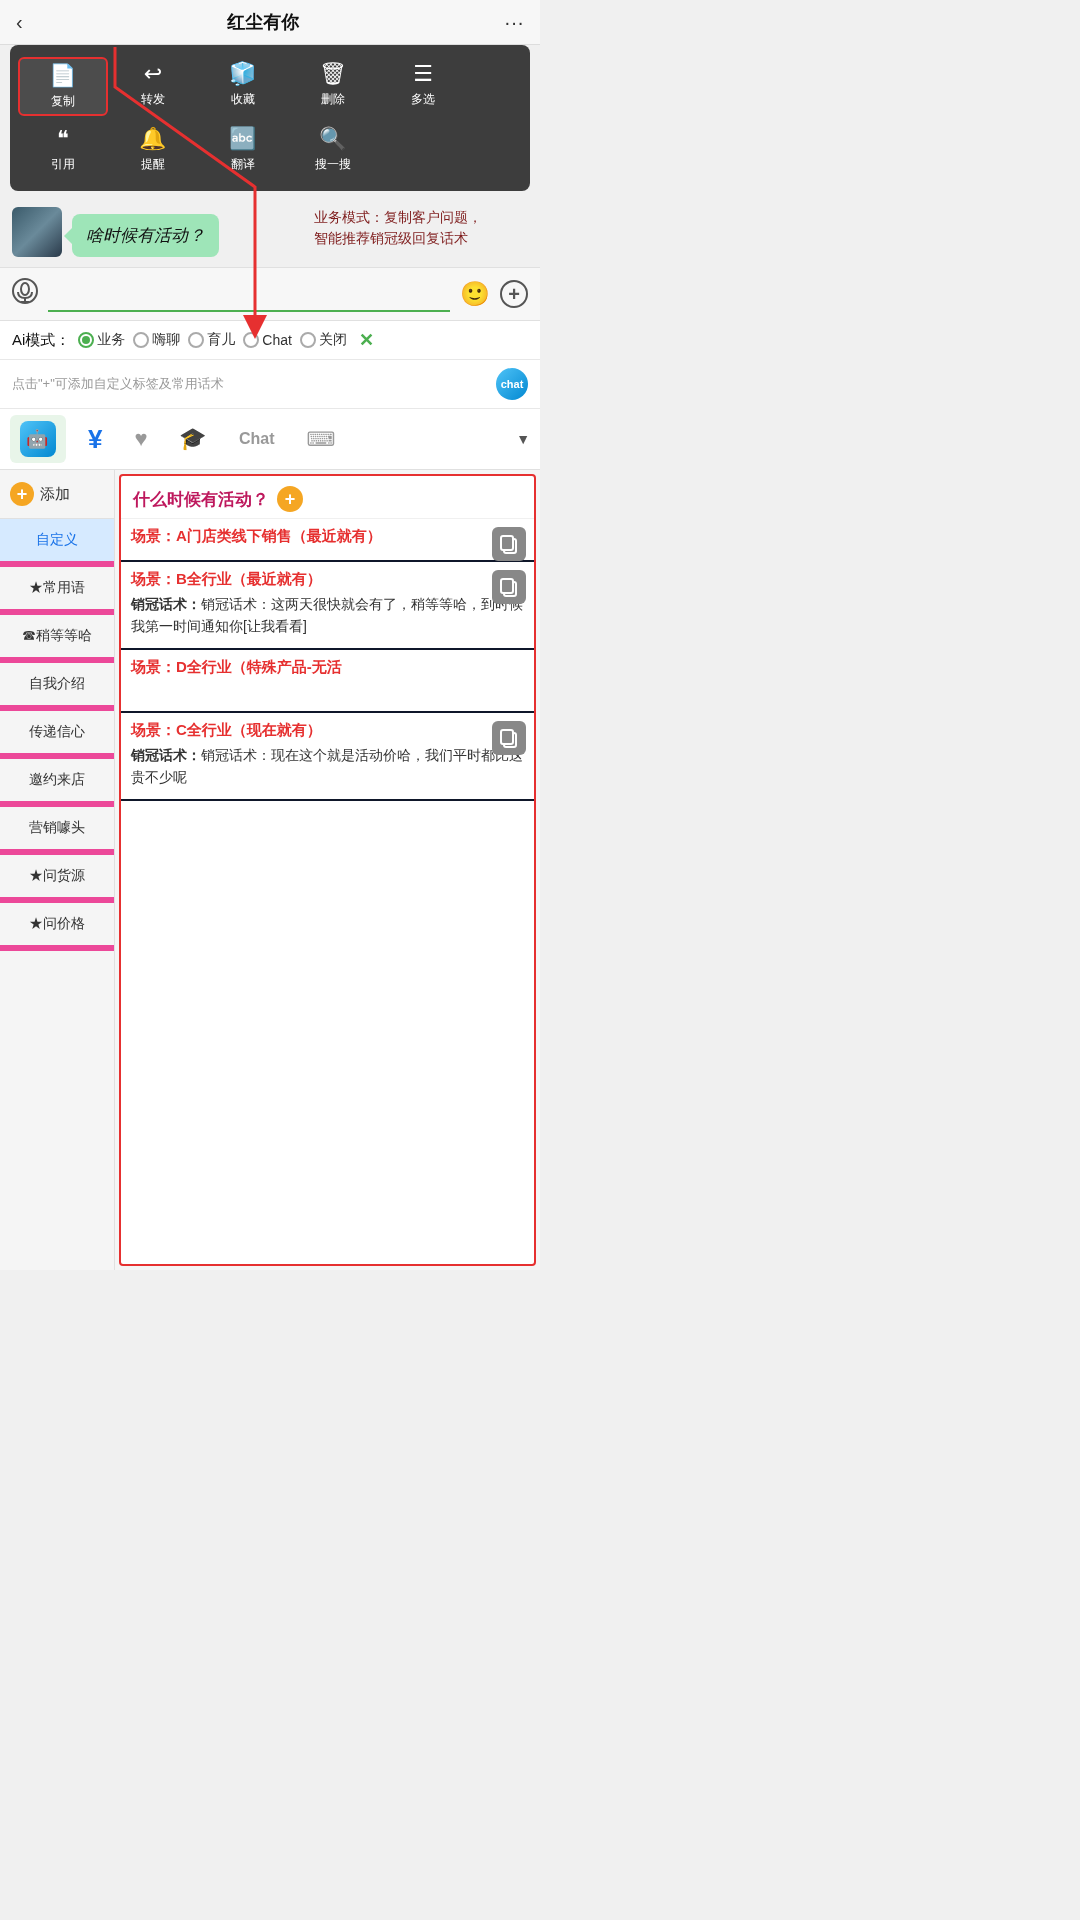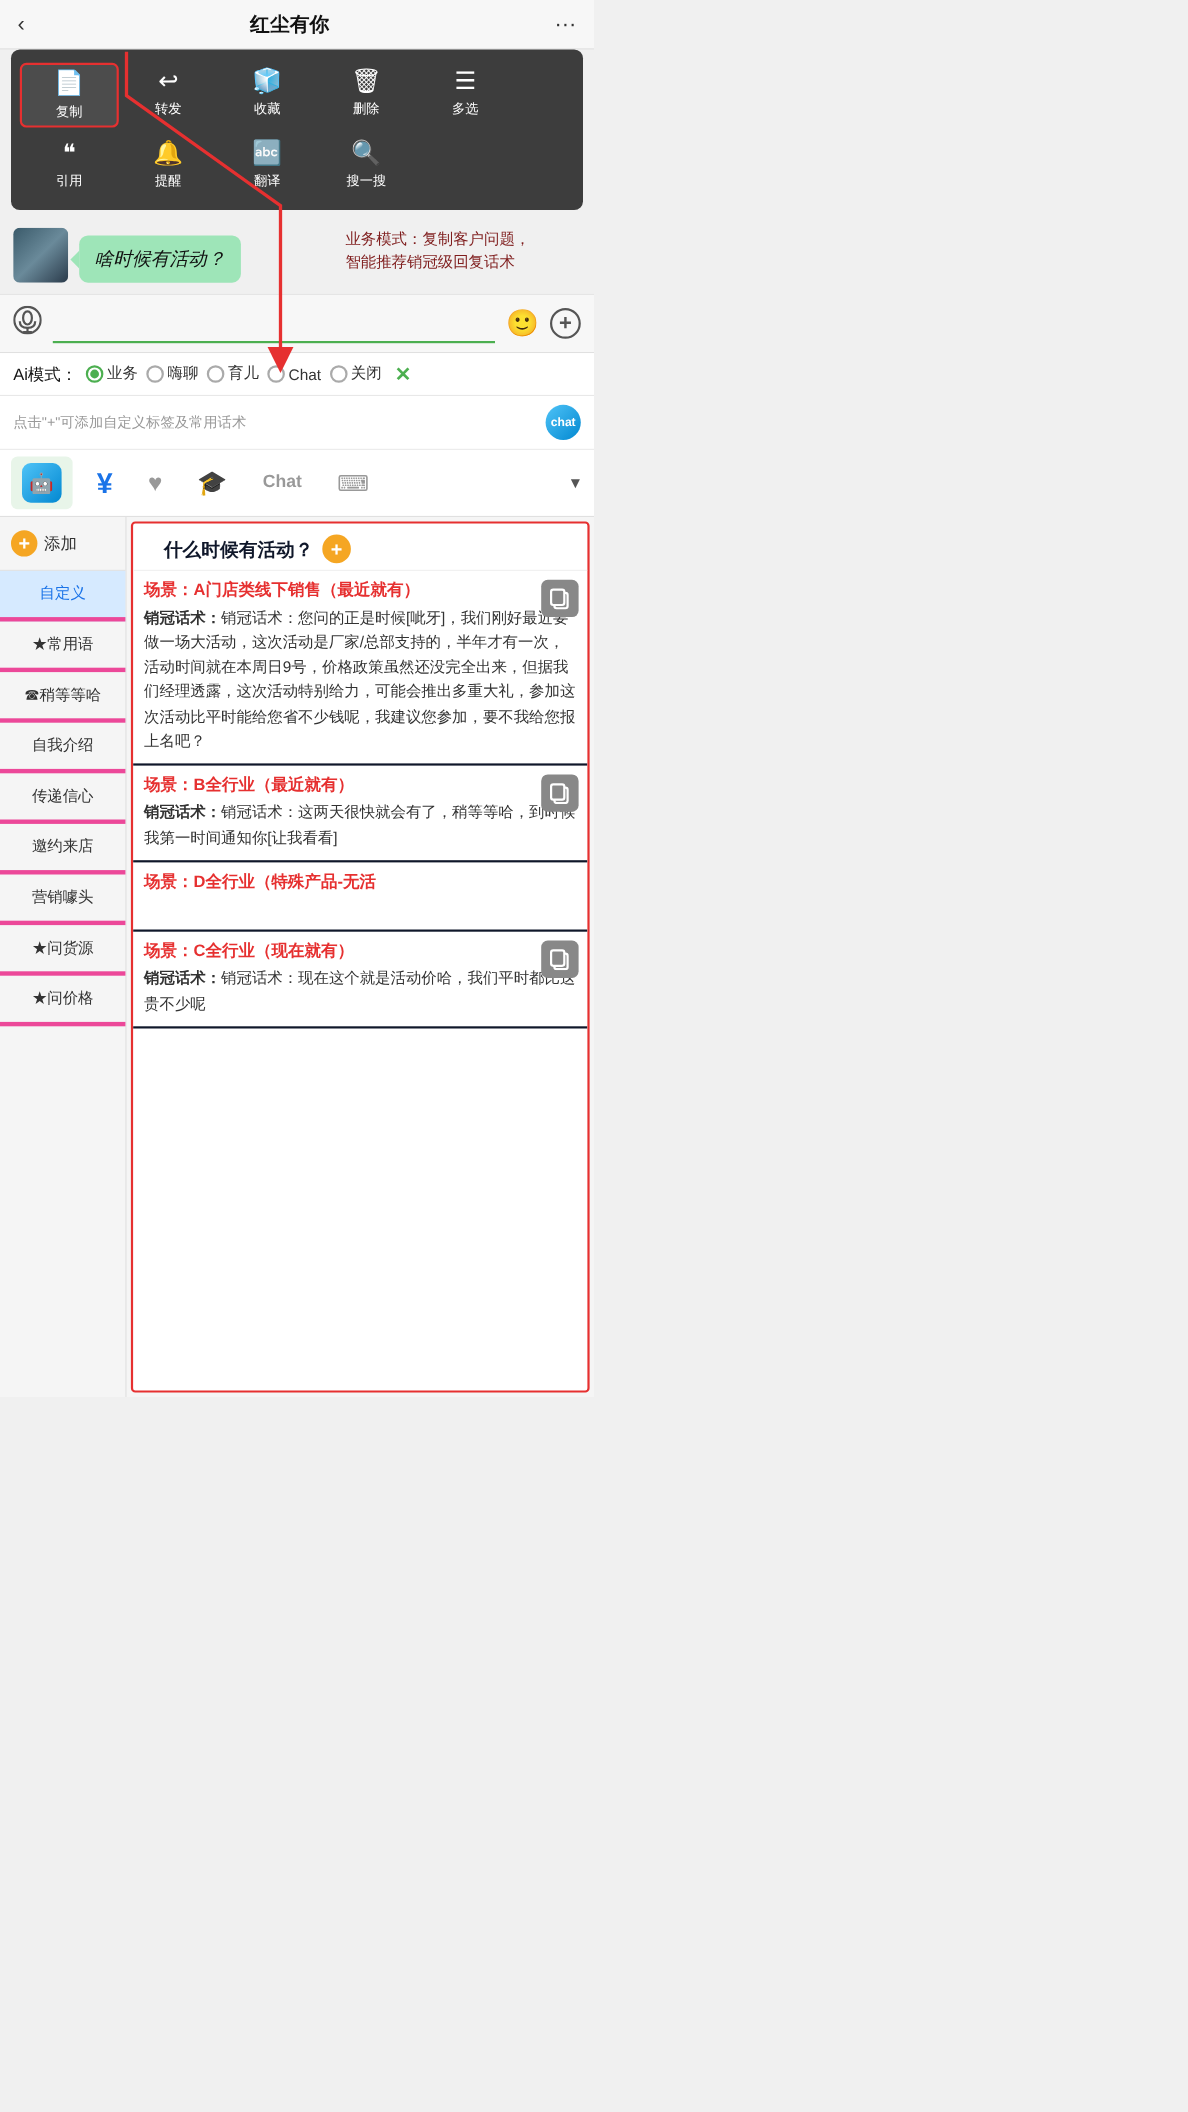--- a/index.html
+++ b/index.html
@@ -274,21 +274,21 @@
       justify-content: center;
       color: #fff;
       font-size: 18px;
       font-weight: bold;
       flex-shrink: 0;
     }
     .sidebar-item {
       padding: 12px 10px;
       font-size: 14px;
       color: #333;
-      border-bottom: 4px solid #ec4899;
+      border-bottom: 6px solid #ec4899;
       cursor: pointer;
       text-align: center;
     }
     .sidebar-item.active {
       background: #d6eaff;
       color: #1a73e8;
       font-weight: 500;
     }
 
     
@@ -301,24 +301,23 @@
       overflow-y: auto;
     }
     .content-header {
       padding: 10px 12px 6px 12px;
       display: flex;
       align-items: center;
       gap: 8px;
       border-bottom: 1px solid #f0f0f0;
     }
     .content-title {
-      color: #0f172a;
+      color: #be185d;
       font-size: 17px;
       font-weight: 700;
-      margin-left: 16px;
     }
     .add-circle-btn {
       width: 26px;
       height: 26px;
       background: #f5a623;
       border-radius: 50%;
       display: flex;
       align-items: center;
       justify-content: center;
       color: #fff;
@@ -545,23 +544,20 @@
       <div class="add-circle-btn">+</div>
     </div>
 
     <div class="scenario-block">
       <div class="scenario-label">场景：A门店类线下销售（最近就有）</div>
       <div class="copy-btn">
         <svg width="20" height="20" viewBox="0 0 20 20">
           <rect x="5" y="5" width="12" height="14" rx="2" stroke="#fff" stroke-width="2" fill="none"></rect>
           <rect x="2" y="2" width="12" height="14" rx="2" stroke="#fff" stroke-width="2" fill="#888"></rect>
         </svg>
-      </div>
-      <div class="scenario-text">
-        <span class="bold-label">销冠话术：</span><span>销冠话术：您问的正是时候[呲牙]，我们刚好最近要做一场大活动，这次活动是厂家/总部支持的，半年才有一次，活动时间就在本周日9号，价格政策虽然还没完全出来，但据我们经理透露，这次活动特别给力，可能会推出多重大礼，参加这次活动比平时能给您省不少钱呢，我建议您参加，要不我给您报上名吧？</span>
       </div>
     </div>
 
     <div class="scenario-block">
       <div class="scenario-label">场景：B全行业（最近就有）</div>
       <div class="copy-btn">
         <svg width="20" height="20" viewBox="0 0 20 20">
           <rect x="5" y="5" width="12" height="14" rx="2" stroke="#fff" stroke-width="2" fill="none"></rect>
           <rect x="2" y="2" width="12" height="14" rx="2" stroke="#fff" stroke-width="2" fill="#888"></rect>
         </svg>

